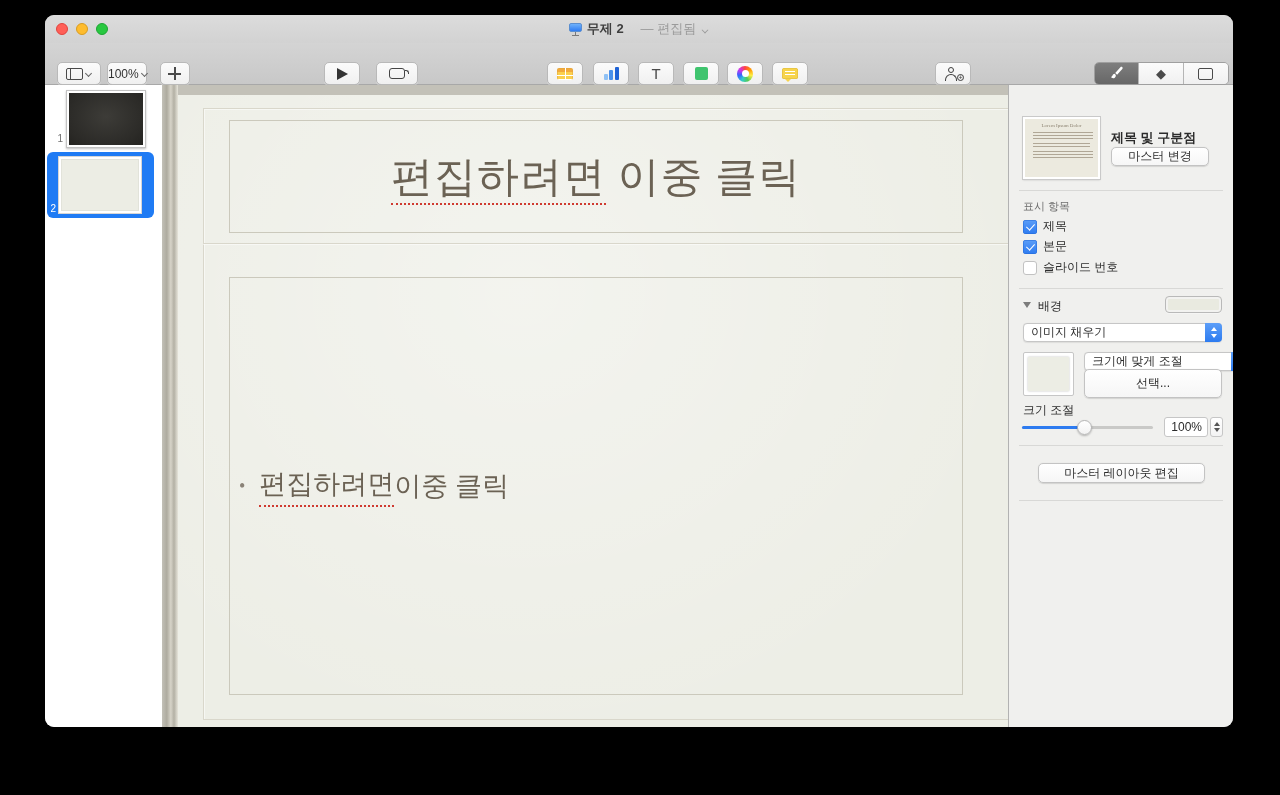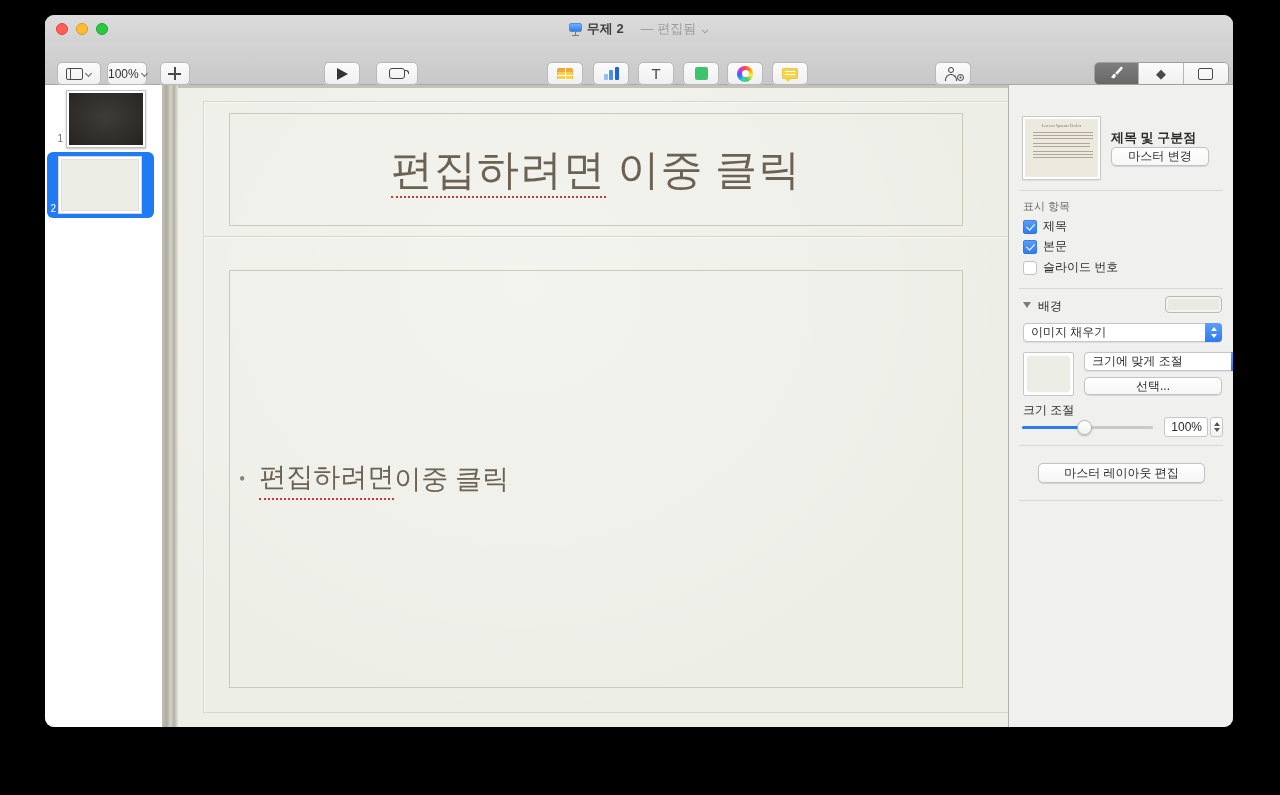--- a/index.html
+++ b/index.html
@@ -104,21 +104,21 @@
   .sel2 { position:absolute; left:2px; top:67px; width:107px; height:66px; background:#1f7bf4; border-radius:6px; }
   .thumb2-wrap { position:absolute; left:11px; top:4px; width:84px; height:58px;
     background:#fff; border:1px solid #d6d6d6; padding:2px; }
   .thumb2 { width:100%; height:100%; background:#ecede4; box-shadow:inset 0 0 0 1px #e2e3da; }
   .num2 { position:absolute; left:0px; top:51px; width:9px; text-align:right; font-size:10px; color:#fff; }
 
   
   .canvas { position:absolute; left:117px; top:0; width:846px; height:100%; background:#c3c1b8; overflow:hidden; }
   .page-edge { position:absolute; left:0; top:0; width:16px; height:100%;
     background:linear-gradient(to right,#c3c1b8 0%,#aeab9f 30%,#d6d3c8 55%,#b3b0a4 75%,#e6e4da 100%); }
-  .slide { position:absolute; left:16px; top:3px; right:-30px; height:660px; background:#edeee6;
+  .slide { position:absolute; left:16px; top:10px; right:-30px; height:660px; background:#edeee6;
     background-image:radial-gradient(ellipse at 40% 30%, rgba(255,255,255,.35), rgba(0,0,0,0) 70%);padding-left:28px; }
   .inner-frame { position:absolute; left:25px; top:13px; right:-10px; height:612px;
     border:1px solid #d9d7cb; box-shadow:inset 1px 1px 0 rgba(255,255,255,.5); }
   .mid-rule { position:absolute; left:25px; top:148px; right:-10px; height:1px; background:#d9d7cb;
     box-shadow:0 1px 0 rgba(255,255,255,.5); }
   .title-box { position:absolute; left:51px; top:25px; width:734px; height:113px;
     border:1px solid #cbc9bc; display:flex; align-items:center; justify-content:center; }
   .slide-title { font-family:"Liberation Serif","DejaVu Serif",serif; font-size:42px; font-weight:400;
     color:#6b6254; letter-spacing:1px; white-space:nowrap; }
   .misspell { border-bottom:2px dotted #cf3a30; padding-bottom:3px; }
@@ -383,21 +383,21 @@
           <span class="dd-stepper"></span>
         </div>
 
         <div class="img-well">
             <div class="mini"></div>
           </div>
         <div class="dropdown" style="left:75px; top:267px; width:164px;">
           <span>크기에 맞게 조절</span>
           <span class="dd-stepper"></span>
         </div>
-        <div class="btn-std" style="position:absolute; left:75px; top:292px; width:138px; height:18px;">선택...</div>
+        <div class="btn-std" style="position:absolute; left:75px; top:284px; width:138px; height:29px;">선택...</div>
 
         <div class="sec-label" style="top:317px; color:#2b2b2b; font-size:12px;">크기 조절</div>
         <div class="slider-track">
           <div class="slider-fill" style="width: 47%;"></div>
           <div class="slider-thumb" style="left: 47%;"></div>
         </div>
         <div class="val-field">100%</div>
         <div class="stepper"></div>
 
         <div class="divider" style="top:360px;"></div>

